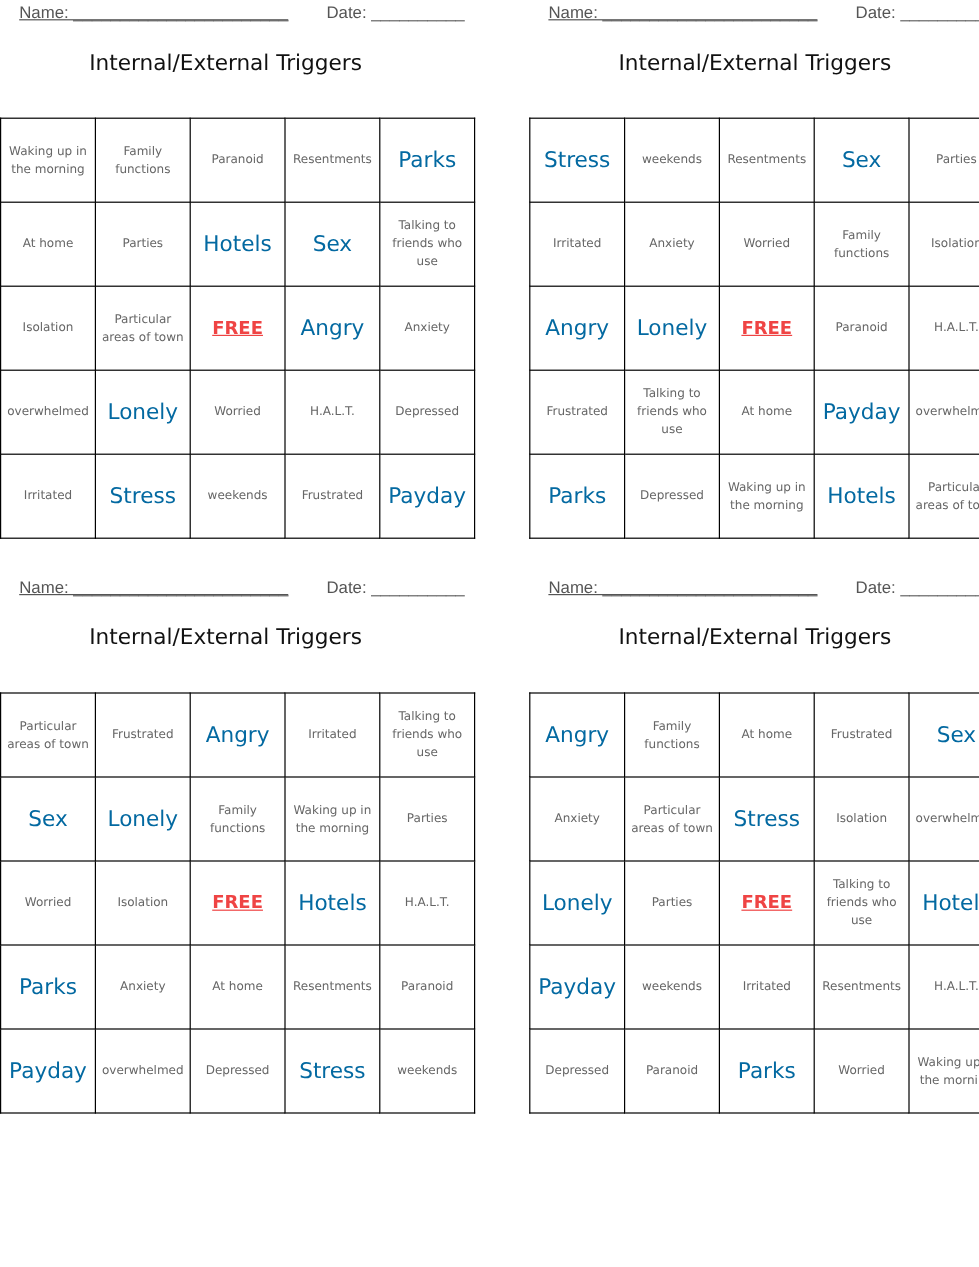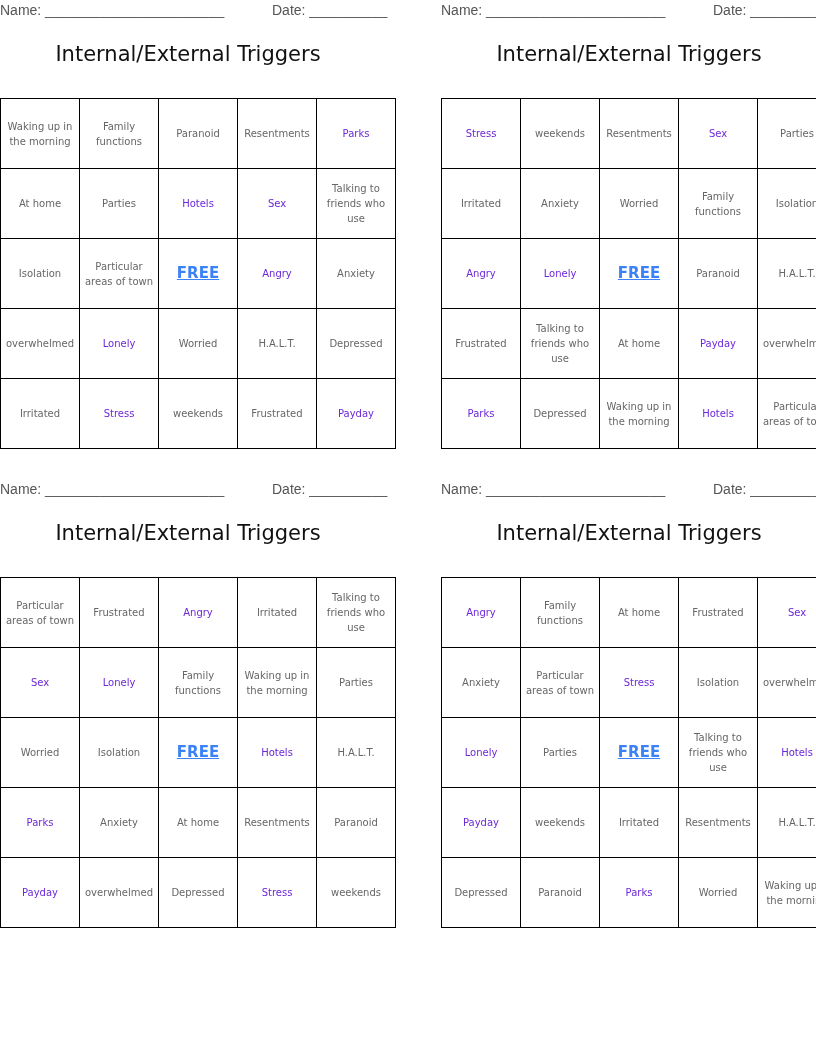--- a/index.html
+++ b/index.html
@@ -1,25 +1,25 @@
 <!DOCTYPE html>
 <html><head>
   <meta charset="utf-8">
   <style>
     html, body { margin: 0; padding: 0; background: #ffffff; }
     body { width: 816px; height: 1056px; position: relative; overflow: hidden; }
     .card { position: absolute; width: 376px; }
     .hdr { position: relative; height: 22px; font-family: "Liberation Sans", sans-serif; font-size: 14px; color: #555555; }
-    .hdr .name { position: absolute; left: 0; top: 2px; white-space: pre; }
+    .hdr .name { position: absolute; left: 16px; top: 2px; white-space: pre; text-decoration: underline; }
     .hdr .date { position: absolute; left: 272px; top: 2px; white-space: pre; }
-    .title { text-align: center; font-family: "DejaVu Sans", sans-serif; font-size: 21px; color: #111111; margin-top: 20px; height: 40px; letter-spacing: 0px; }
+    .title { text-align: center; font-family: "DejaVu Sans", sans-serif; font-size: 18px; color: #111111; margin-top: 20px; height: 40px; letter-spacing: 0px; }
     table.grid { border-collapse: collapse; width: 375px; table-layout: fixed; margin-top: 16px; }
     table.grid td { border: 1px solid #000000; width: 74px; height: 69px; padding: 0 2px; text-align: center; vertical-align: middle; font-family: "DejaVu Sans", sans-serif; color: #666666; font-size: 10px; line-height: 15px; }
-    table.grid td.big { font-size: 10px; color: #6d28d9; }
-    table.grid td.free { font-size: 15px; font-weight: bold; text-decoration: underline; color: #3b82f6; }
+    table.grid td.big { font-size: 18px; color: #0369a1; }
+    table.grid td.free { font-size: 15px; font-weight: bold; text-decoration: underline; color: #ef4444; }
   </style>
 </head>
 <body>
 
 <div id="root">
     <div class="card" style="left: 0px; top: 0px;">
       <div class="hdr">
         <span class="name">Name: _______________________</span>
         <span class="date">Date: __________</span>
       </div>

